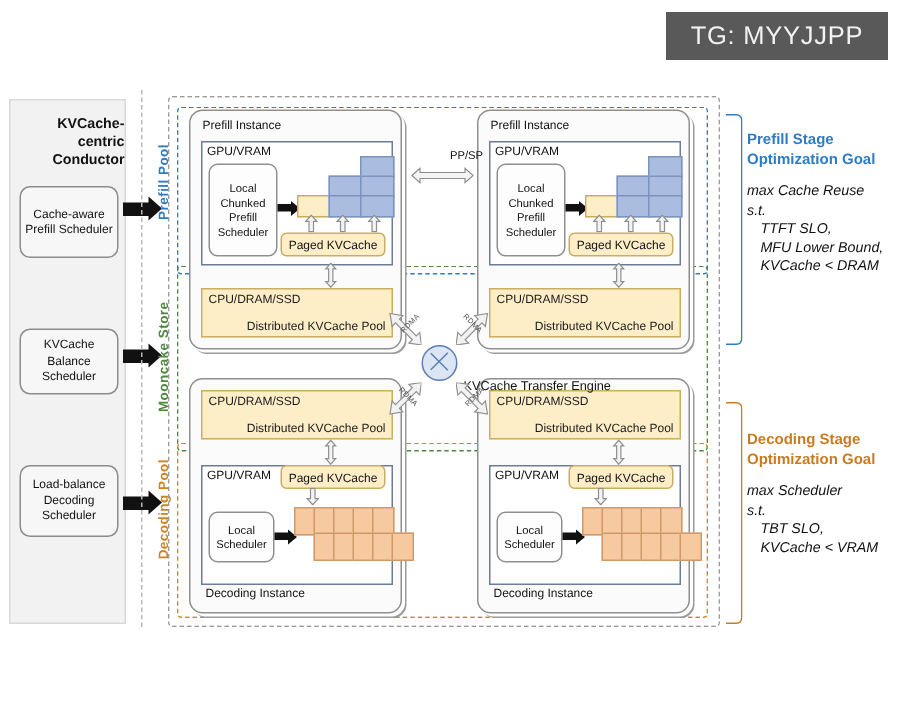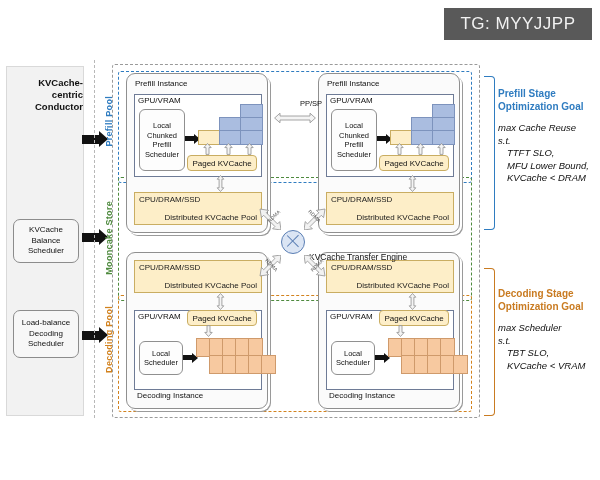--- a/index.html
+++ b/index.html
@@ -118,20 +118,21 @@
 </style>
 </head>
 <body>
 
 <div class="stage">
 
   <div class="wm wm-top">TG: MYYJJPP</div>
 
   <div class="conductor">
     <div class="conductor-title">KVCache-centric Conductor</div>
+    <div class="sched s1">Cache-aware Prefill Scheduler</div>
     <div class="sched s2">KVCache Balance Scheduler</div>
     <div class="sched s3">Load-balance Decoding Scheduler</div>
   </div>
 
   <div class="bigarrow ba1"></div>
   <div class="bigarrow ba2"></div>
   <div class="bigarrow ba3"></div>
 
   <div class="divider"></div>
 

